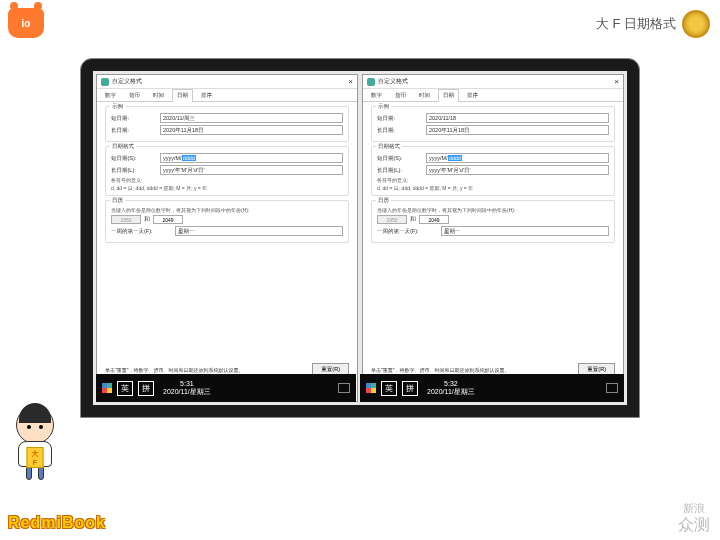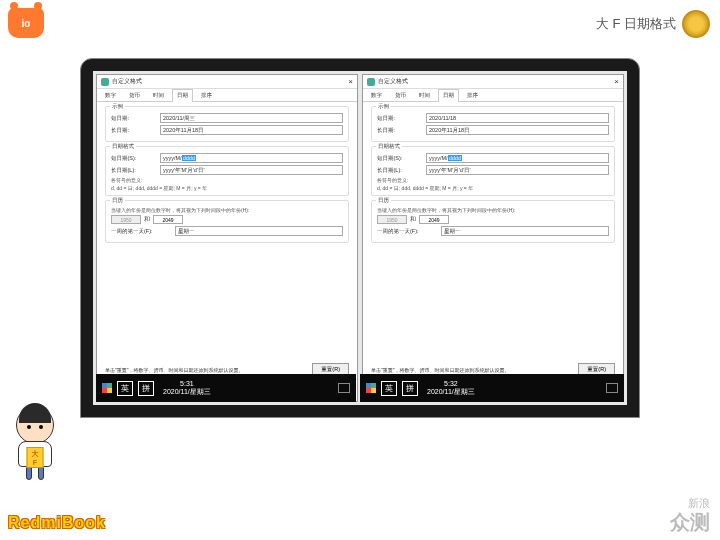--- a/index.html
+++ b/index.html
@@ -48,22 +48,22 @@
 .mascot{position:absolute;bottom:60px;left:0;width:70px;text-align:center}
 .m-head{width:38px;height:38px;background:#ffe0c4;border-radius:50%;margin:0 auto;position:relative;border:1px solid #333}
 .m-hair{position:absolute;top:-4px;left:2px;right:2px;height:20px;background:#2a2a2a;border-radius:18px 18px 0 0}
 .m-eye{position:absolute;width:4px;height:4px;background:#000;border-radius:50%;top:18px}
 .m-eye.l{left:10px}.m-eye.r{right:10px}
 .m-body{width:34px;height:26px;background:#fff;border:1px solid #333;margin:-3px auto 0;border-radius:8px 8px 4px 4px;position:relative}
 .m-badge{position:absolute;bottom:-2px;left:50%;transform:translateX(-50%);background:#ffcc33;border:1px solid #c90;padding:1px 4px;font-size:7px;font-weight:bold;color:#c60}
 .m-legs{display:flex;justify-content:center;gap:6px;margin-top:-1px}
 .m-leg{width:6px;height:14px;background:#5a7bb8;border:1px solid #333;border-radius:0 0 3px 3px}
 .watermark-bl{position:absolute;bottom:8px;left:8px;font-family:Arial;font-weight:bold;font-size:16px;color:#ffcc00;text-shadow:1px 1px 0 #c60,-1px -1px 0 #c60,1px -1px 0 #c60,-1px 1px 0 #c60;letter-spacing:1px}
-.watermark-br{position:absolute;bottom:6px;right:10px;text-align:right;color:#bbb;font-size:11px;line-height:1.2}
-.watermark-br .big{font-size:20px;font-weight:700}
+.watermark-br{position:absolute;bottom:6px;right:10px;text-align:center;color:#bbb;font-size:11px;line-height:1.2}
+.watermark-br .big{font-size:16px;font-weight:400}
 </style>
 </head>
 <body>
 
 <div class="top-logo">
     <span>io</span>
   </div>
 <div class="top-right">
   <span>大 F 日期格式</span>
   <div class="gold-badge"></div>

